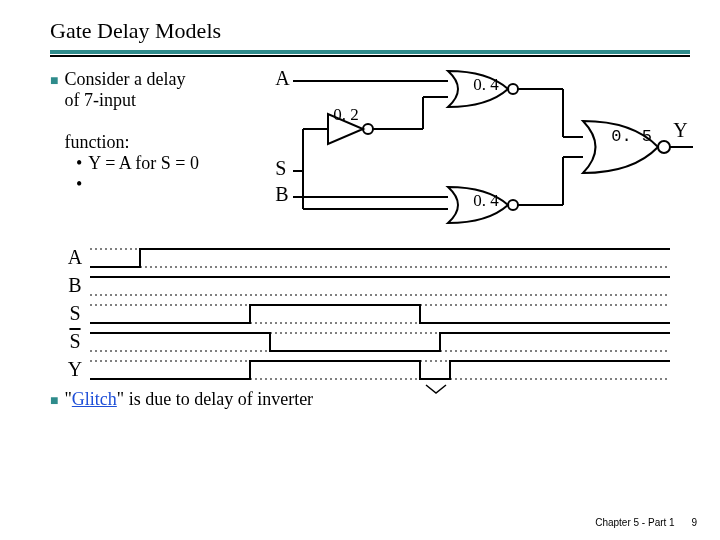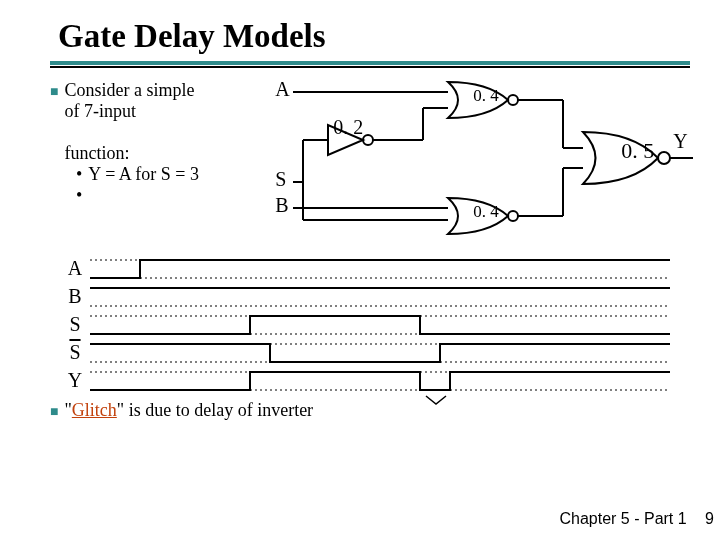--- a/index.html
+++ b/index.html
@@ -12,42 +12,42 @@
     position: relative;
     overflow: hidden;
   }
   .slide {
     padding: 18px 30px 0 50px;
     position: relative;
     width: 100%;
     height: 100%;
   }
   .title {
-    font-size: 33px;
-    font-weight: bold;
-    margin: 0 0 6px 8px;
+    font-size: 22px;
+    font-weight: normal;
+    margin: 0 0 6px 0;
   }
   .rule-teal { height: 4px; background: #2e8b8b; width: 640px; }
   .rule-black { height: 2px; background: #000; width: 640px; margin-top: 1px; }
   .content-row {
     display: flex;
     margin-top: 12px;
   }
   .text-col { width: 225px; font-size: 18px; }
   .bullet-main { display: flex; }
   .sq { color: #2e8b8b; font-size: 14px; margin-right: 6px; margin-top: 4px; }
   .sub { margin-left: 26px; }
   .sub-item { display: flex; }
   .dot { margin-right: 6px; }
-  .glitch-span { color: #c2410c; text-decoration: underline; }
+  .glitch-span { color: #1d4ed8; text-decoration: underline; }
   .footer {
     position: absolute;
     bottom: 12px;
-    right: 6px;
-    font-size: 16px;
+    right: 23px;
+    font-size: 10px;
     font-family: Arial, sans-serif;
   }
   .footer span:last-child { margin-left: 14px; }
   .circuit { position: relative; width: 420px; height: 170px; }
   .circuit svg { position: absolute; top: 0; left: 0; }
   .clabel { position: absolute; font-family: 'Times New Roman', serif; font-size: 20px; }
   .timing-row {
     display: flex;
     align-items: center;
     height: 28px;
@@ -65,30 +65,30 @@
 <div class="slide">
   <h1 class="title">Gate Delay Models</h1>
   <div class="rule-teal"></div>
   <div class="rule-black"></div>
 
   <div class="content-row">
     <div class="text-col">
       <div class="bullet-main">
         <span class="sq">■</span>
         <div>
-          <span>Consider a simple</span><br>
+          <span>Consider a delay</span><br>
           <span>of 7-input</span><br>
           <br>
           <span>function:</span>
         </div>
       </div>
       <div class="sub">
         <div class="sub-item">
             <span class="dot">•</span>
-            <span>Y = A for  S = 3</span>
+            <span>Y = A for  S = 0</span>
           </div>
         <div class="sub-item">
             <span class="dot">•</span>
           </div>
       </div>
     </div>
 
     <div class="circuit">
       <svg width="420" height="170" viewBox="0 0 420 170">
         <g stroke="#000" stroke-width="2" fill="none">
@@ -126,24 +126,24 @@
           <path d="M310 52 Q335 78 310 104 Q360 104 385 78 Q360 52 310 52 Z"></path>
           <circle cx="391" cy="78" r="6"></circle>
 
           <line x1="397" y1="78" x2="420" y2="78"></line>
         </g>
       </svg>
       <div class="clabel" style="left:2px; top:-2px;">A</div>
       <div class="clabel" style="left:2px; top:88px;">S</div>
       <div class="clabel" style="left:2px; top:114px;">B</div>
       <div class="clabel" style="left:400px; top:50px;">Y</div>
-      <div class="clabel" style="left:60px; top:36px; font-size:20px;">0. 2</div>
+      <div class="clabel" style="left:60px; top:36px; font-size:17px;">0. 2</div>
       <div class="clabel" style="left:200px; top:6px; font-size:17px;">0. 4</div>
       <div class="clabel" style="left:200px; top:122px; font-size:17px;">0. 4</div>
-      <div class="clabel" style="left:348px; top:58px; font-size:22px;">0. 5</div>
+      <div class="clabel" style="left:338px; top:58px; font-size:17px;font-family:Liberation Mono, monospace;">0. 5</div>
     </div>
   </div>
 
   <div style="margin-top:4px;">
     <div class="timing-row">
       <div class="tlabel">A</div>
       <div class="twave">
           <svg width="580" height="28">
             <g stroke="#000" stroke-width="2" fill="none">
         <line x1="0" y1="24" x2="580" y2="24" stroke-dasharray="2,3" stroke-width="1"></line>

